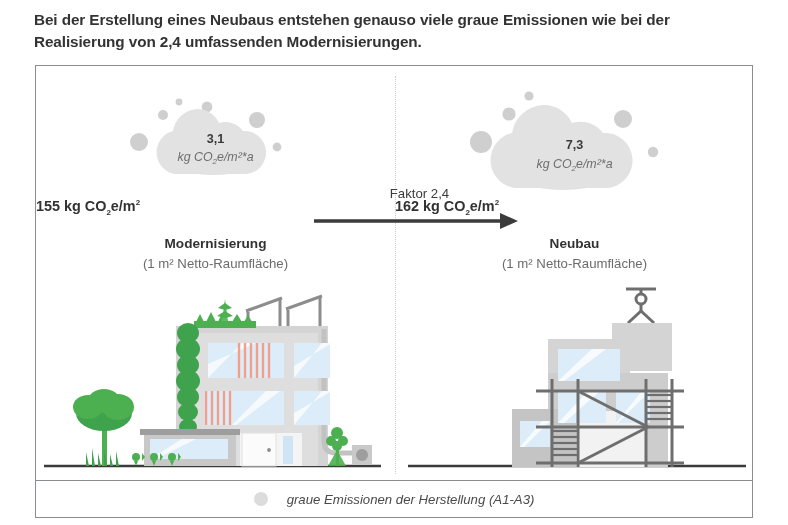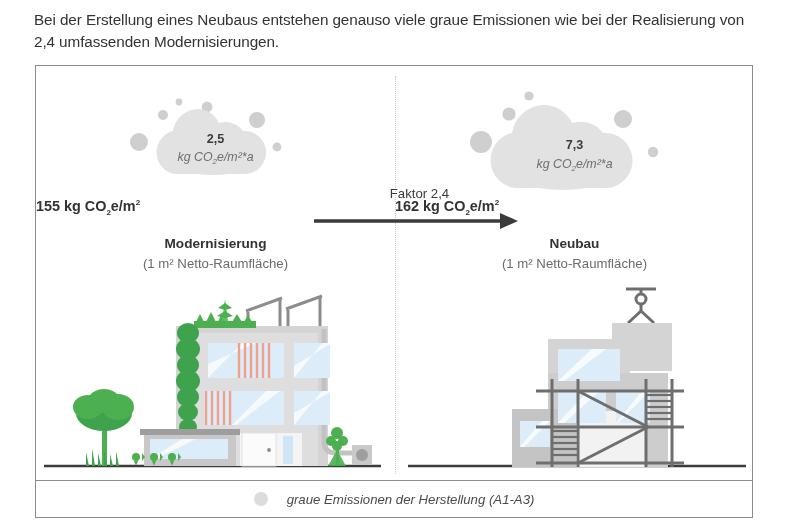--- a/index.html
+++ b/index.html
@@ -3,21 +3,21 @@
 <meta charset="utf-8">
 <style>
   html,body{margin:0;padding:0;}
   body{
     width:788px;height:525px;background:#ffffff;
     font-family:"Liberation Sans", sans-serif;
     color:#3b3b3b;overflow:hidden;position:relative;
   }
   .title{
     position:absolute;left:34px;top:9px;width:730px;
-    font-size:15.3px;font-weight:normal;line-height:1.42;
+    font-size:15.3px;font-weight:bold;line-height:1.42;
     color:#333333;letter-spacing:-0.1px;
   }
   .frame{
     position:absolute;left:35px;top:65px;width:718px;height:453px;
     border:1.6px solid #8a8d8f;box-sizing:border-box;background:#fff;
   }
   .panel{
     position:absolute;left:0;top:0;right:0;height:415px;
     border-bottom:1.6px solid #8a8d8f;box-sizing:border-box;overflow:hidden;
   }
@@ -94,21 +94,21 @@
           <path fill="#e2e2e2" d="
             M74,94
             a22,22 0 0 1 -2,-43
             a26,26 0 0 1 24,-22
             a24,24 0 0 1 22,14
             a22,22 0 0 1 24,8
             a20,20 0 0 1 3,43
             z"></path>
           <ellipse cx="112" cy="78" rx="46" ry="17" fill="#e2e2e2"></ellipse>
         </svg>
-        <div class="cloud-val" style="top:52px;">2,5</div>
+        <div class="cloud-val" style="top:52px;">3,1</div>
         <div class="cloud-unit" style="top:70px;"><span>kg CO</span><span class="sub">2</span><span>e/m²*a</span></div>
       </div>
       <div class="total"><span>155 kg CO</span><span class="sub">2</span><span>e/m</span><span class="sup">2</span></div>
       <div class="blockname">Modernisierung</div>
       <div class="blocksub">(1 m² Netto-Raumfläche)</div>
     </div>
 
     <div class="col right">
       <div class="cloudwrap">
         <svg class="cloudsvg" width="260" height="130" viewBox="0 0 260 130">

